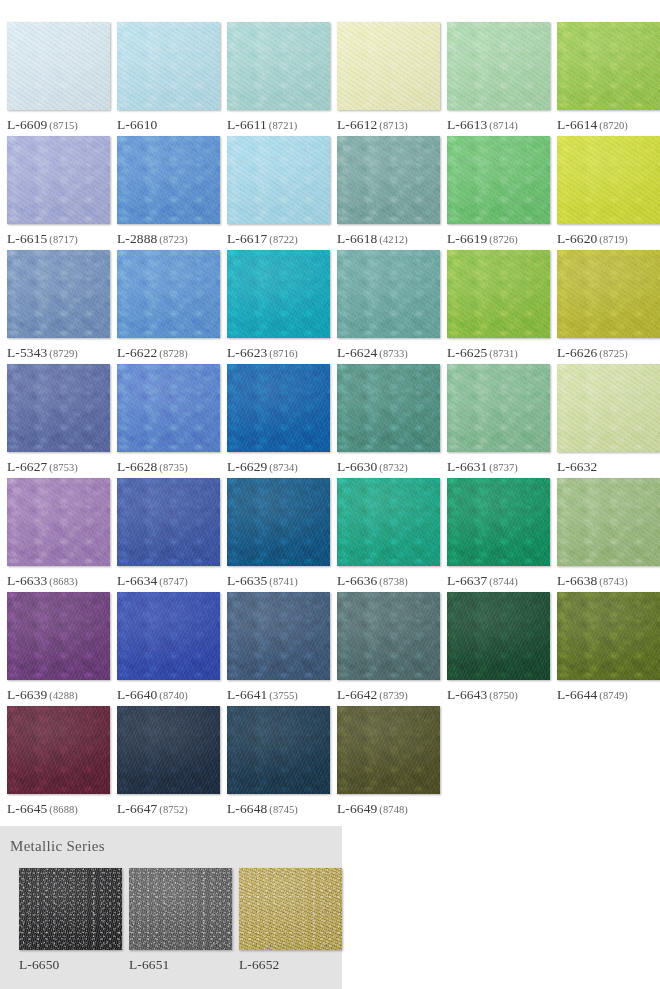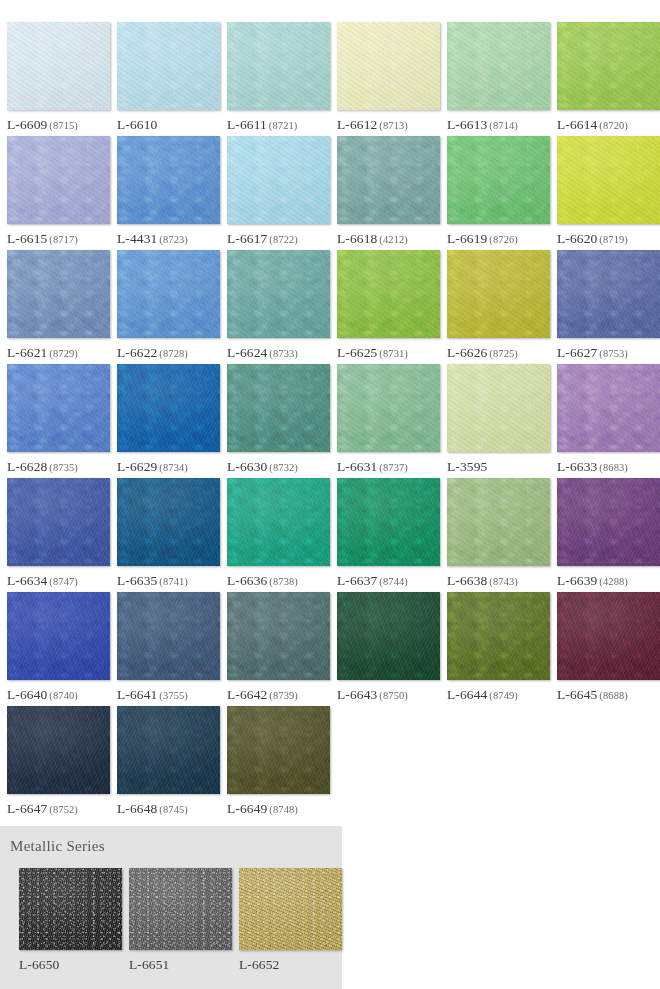--- a/index.html
+++ b/index.html
@@ -194,21 +194,21 @@
           <div class="sheen"></div>
         </div>
         <div class="chip-label"><span>L-6615</span><span class="code2">(8717)</span></div>
       </div>
       <div class="cell">
         <div class="chip" style="background: rgb(91, 147, 214);">
           <div class="grain"></div>
           <div class="speck"></div>
           <div class="sheen"></div>
         </div>
-        <div class="chip-label"><span>L-4431</span><span class="code2">(8723)</span></div>
+        <div class="chip-label"><span>L-2888</span><span class="code2">(8723)</span></div>
       </div>
       <div class="cell">
         <div class="chip" style="background: rgb(169, 220, 237);">
           <div class="grain"></div>
           <div class="speck"></div>
           <div class="sheen"></div>
         </div>
         <div class="chip-label"><span>L-6617</span><span class="code2">(8722)</span></div>
       </div>
       <div class="cell">
@@ -234,31 +234,39 @@
           <div class="sheen"></div>
         </div>
         <div class="chip-label"><span>L-6620</span><span class="code2">(8719)</span></div>
       </div>
       <div class="cell">
         <div class="chip" style="background: rgb(115, 145, 189);">
           <div class="grain"></div>
           <div class="speck"></div>
           <div class="sheen"></div>
         </div>
-        <div class="chip-label"><span>L-6621</span><span class="code2">(8729)</span></div>
+        <div class="chip-label"><span>L-5343</span><span class="code2">(8729)</span></div>
       </div>
       <div class="cell">
         <div class="chip" style="background: rgb(93, 150, 214);">
           <div class="grain"></div>
           <div class="speck"></div>
           <div class="sheen"></div>
         </div>
         <div class="chip-label"><span>L-6622</span><span class="code2">(8728)</span></div>
       </div>
       <div class="cell">
+        <div class="chip" style="background: rgb(15, 168, 189);">
+          <div class="grain"></div>
+          <div class="speck"></div>
+          <div class="sheen"></div>
+        </div>
+        <div class="chip-label"><span>L-6623</span><span class="code2">(8716)</span></div>
+      </div>
+      <div class="cell">
         <div class="chip" style="background: rgb(106, 168, 163);">
           <div class="grain"></div>
           <div class="speck"></div>
           <div class="sheen"></div>
         </div>
         <div class="chip-label"><span>L-6624</span><span class="code2">(8733)</span></div>
       </div>
       <div class="cell">
         <div class="chip" style="background: rgb(140, 193, 63);">
           <div class="grain"></div>
@@ -314,21 +322,21 @@
           <div class="sheen"></div>
         </div>
         <div class="chip-label"><span>L-6631</span><span class="code2">(8737)</span></div>
       </div>
       <div class="cell">
         <div class="chip" style="background: rgb(213, 226, 168);">
           <div class="grain"></div>
           <div class="speck"></div>
           <div class="sheen"></div>
         </div>
-        <div class="chip-label"><span>L-3595</span></div>
+        <div class="chip-label"><span>L-6632</span></div>
       </div>
       <div class="cell">
         <div class="chip" style="background: rgb(160, 124, 184);">
           <div class="grain"></div>
           <div class="speck"></div>
           <div class="sheen"></div>
         </div>
         <div class="chip-label"><span>L-6633</span><span class="code2">(8683)</span></div>
       </div>
       <div class="cell">

